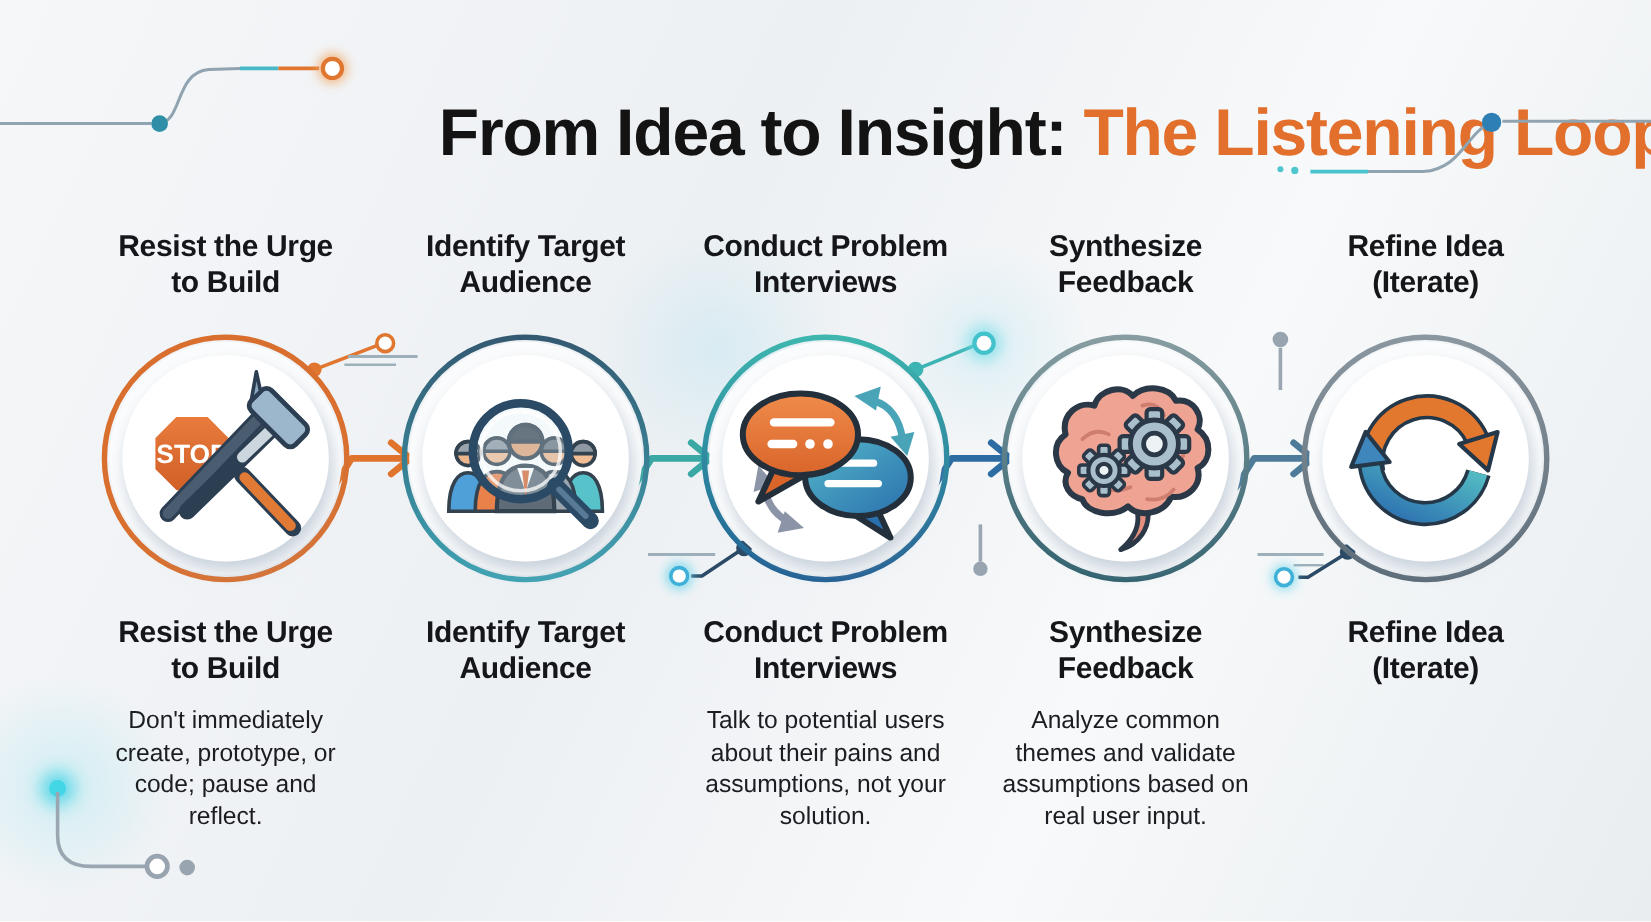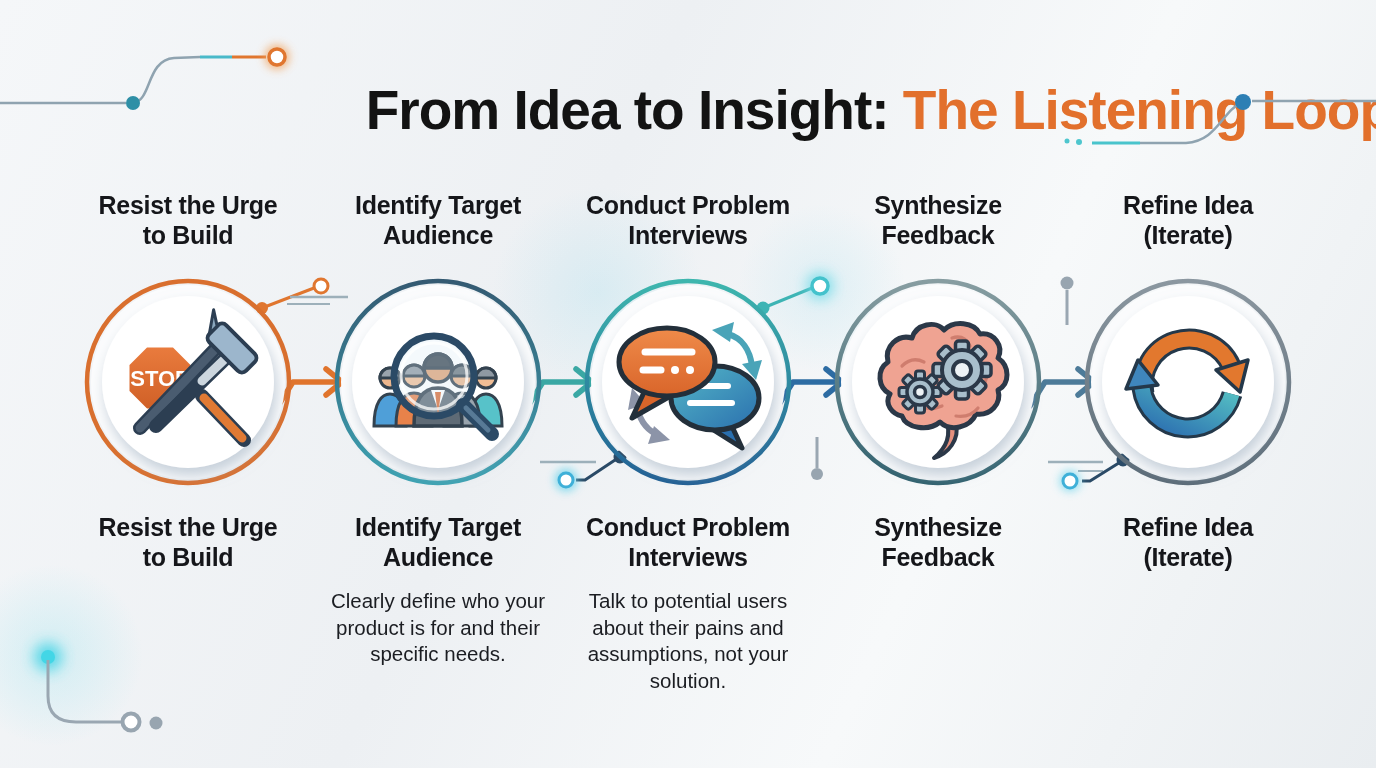--- a/index.html
+++ b/index.html
@@ -158,20 +158,21 @@
           <path d="M148,78 L120,105" stroke="#ccd6de" stroke-width="9" stroke-linecap="round"></path>
           <path d="M120,120 L162,164" stroke="#2c3e52" stroke-width="14" stroke-linecap="round"></path>
           <path d="M122,122 L160,162" stroke="#e07a34" stroke-width="9" stroke-linecap="round"></path>
           <g transform="translate(150,72) rotate(45)">
             <rect x="-26" y="-12" width="52" height="24" rx="6" fill="#9cb6cc" stroke="#2c3e52" stroke-width="4"></rect>
             <path d="M-26,-5 L-40,-14 L-26,6 Z" fill="#8aa6bc" stroke="#2c3e52" stroke-width="3" stroke-linejoin="round"></path>
           </g>
         </svg>
       </div>
       <div class="step-title step-title2 t1">Resist the Urge to Build</div>
+      <div class="desc">Don't immediately create, prototype, or code; pause and reflect.</div>
     </div>
 
     <div class="col">
       <div class="step-title t2">Identify Target Audience</div>
       <div class="node">
         <svg width="212" height="212" viewBox="0 0 212 212">
           <defs>
               <linearGradient id="r2" x1="0" y1="0" x2="0" y2="1">
                 <stop offset="0" stop-color="#345a72"></stop>
                 <stop offset="1" stop-color="#3ba2b2"></stop>
@@ -204,21 +205,20 @@
           <polygon points="99,114 113,114 106,134" fill="#ffffff"></polygon>
           <polygon points="103,116 109,116 106,140" fill="#d96a33"></polygon>
 
           <circle cx="102" cy="100" r="40" fill="#d6e8f4" fill-opacity=".28" stroke="#2b4a66" stroke-width="7"></circle>
           <circle cx="102" cy="100" r="33" fill="none" stroke="#ffffff" stroke-opacity=".75" stroke-width="3"></circle>
           <path d="M131,129 L160,158" stroke="#2b4a66" stroke-width="14" stroke-linecap="round"></path>
           <path d="M134,132 L156,154" stroke="#587a96" stroke-width="5" stroke-linecap="round"></path>
         </svg>
       </div>
       <div class="step-title step-title2 t2">Identify Target Audience</div>
-      <div class="desc">Clearly define who your product is for and their specific needs.</div>
     </div>
 
     <div class="col">
       <div class="step-title t3">Conduct Problem Interviews</div>
       <div class="node">
         <svg width="212" height="212" viewBox="0 0 212 212">
           <defs>
             <linearGradient id="r3" x1="0" y1="0" x2="0" y2="1">
                 <stop offset="0" stop-color="#3eb6ae"></stop>
                 <stop offset="1" stop-color="#1f5e93"></stop>
@@ -310,20 +310,21 @@
               <rect x="-6.5" y="-29" width="13" height="58" rx="3" transform="rotate(45)"></rect>
               <rect x="-6.5" y="-29" width="13" height="58" rx="3" transform="rotate(90)"></rect>
               <rect x="-6.5" y="-29" width="13" height="58" rx="3" transform="rotate(135)"></rect>
             </g>
             <circle r="20" fill="#a9bfcc" stroke="#2b3848" stroke-width="4"></circle>
             <circle r="9" fill="#edf2f5" stroke="#2b3848" stroke-width="4"></circle>
           </g>
         </svg>
       </div>
       <div class="step-title step-title2 t4">Synthesize Feedback</div>
+      <div class="desc">Analyze common themes and validate assumptions based on real user input.</div>
     </div>
 
     <div class="col">
       <div class="step-title t5">Refine Idea (Iterate)</div>
       <div class="node">
         <svg width="212" height="212" viewBox="0 0 212 212">
           <defs>
             <linearGradient id="r5" x1="0" y1="0" x2="0" y2="1">
                 <stop offset="0" stop-color="#8b97a0"></stop>
                 <stop offset="1" stop-color="#5a6a76"></stop>

